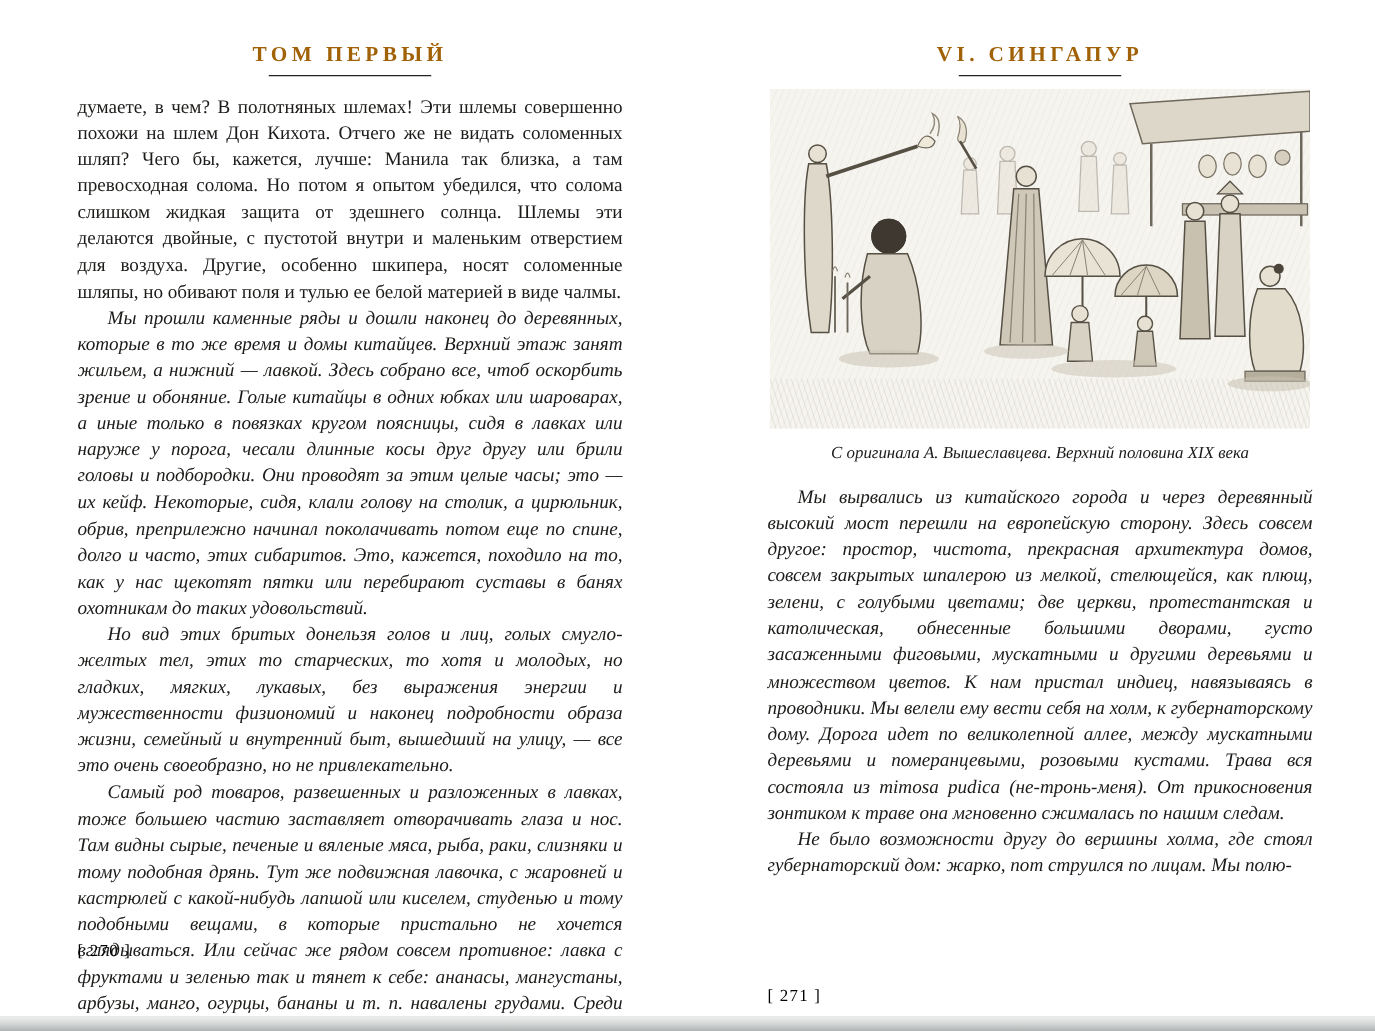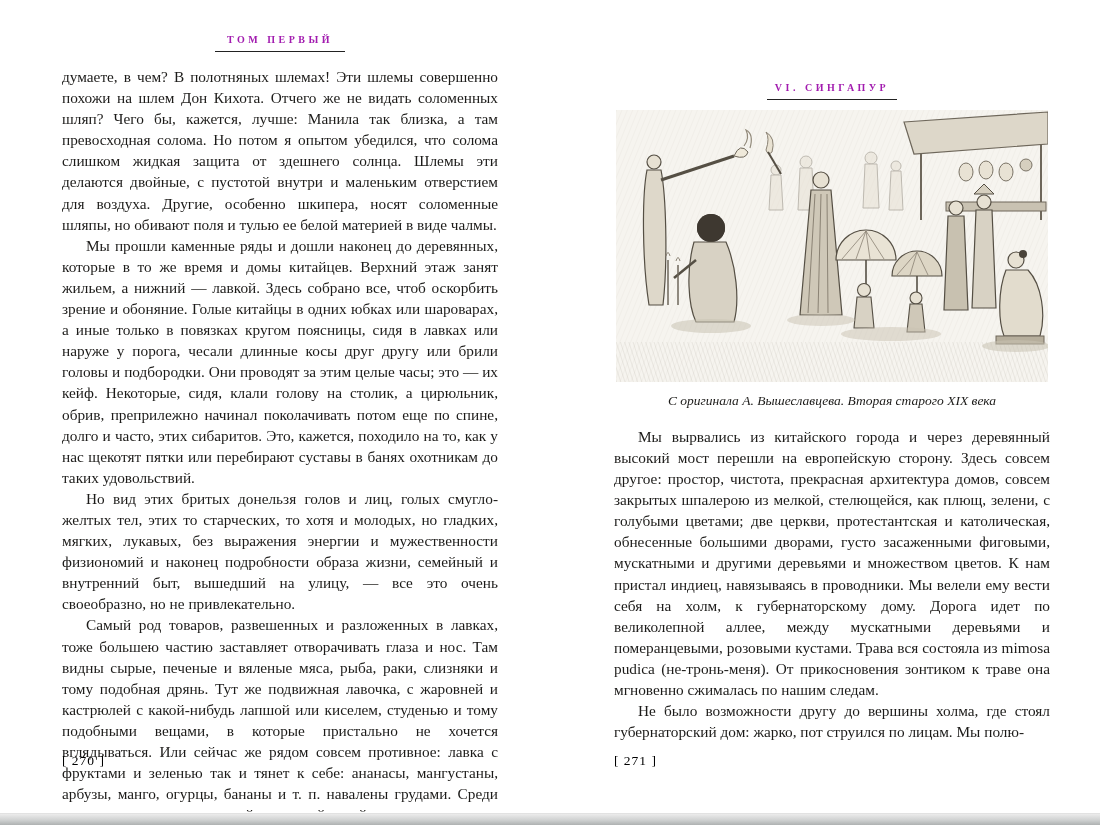--- a/index.html
+++ b/index.html
@@ -10,44 +10,44 @@
     font-family: "Liberation Serif", serif;
     color: #1c1b19;
     overflow: hidden;
   }
   .page {
     position: absolute;
     top: 34px;
     width: 436px;
   }
   .page-left  { left: 62px; }
-  .page-right { left: 614px; margin-top: 48px; }
+  .page-right { left: 614px; }
 
   .running-head {
     text-align: center;
-    font-size: 10px;
+    font-size: 17px;
     font-weight: bold;
     letter-spacing: 3.5px;
-    color: #a21caf;
+    color: #a16207;
   }
   .head-rule {
     width: 130px; height: 1px;
     background: #222;
     margin: 6px auto 0;
   }
 
   .body-text {
     margin-top: 14px;
     font-size: 15.3px;
     line-height: 21.1px;
     text-align: justify;
     hyphens: auto;
   }
   p.para { margin: 0; padding: 0; }
-  p.para.indent { text-indent: 24px; }
+  p.para.indent { text-indent: 24px; font-style: italic; }
 
   .figure-block { margin-top: 10px; text-align: center; }
   .figure-block svg { display: block; margin: 0 auto; }
 
   .fig-caption {
     margin-top: 9px;
     font-style: italic;
     font-size: 13.5px;
     line-height: 1.55;
     text-align: center;
@@ -57,21 +57,21 @@
   .folio {
     position: absolute;
     top: 753px;
     width: 436px;
     text-align: left;
     font-size: 13.5px;
     letter-spacing: 1px;
     color: #000000;
   }
   .folio-left  { left: 62px; }
-  .folio-right { left: 614px; }
+  .folio-right { left: 614px; margin-top: 36px; }
 
   .book-edge {
     position: absolute;
     left: 0; right: 0; bottom: 0;
     height: 11px;
     background: linear-gradient(#ececec 0%, #cfd1d1 55%, #aeb1b1 100%);
     border-top: 1px solid #e2e2e2;
   }
 </style>
 </head>
@@ -184,21 +184,21 @@
       <path d="M390,160 C382,180 382,210 388,226 L424,226 C430,205 426,175 412,160 Z" fill="#e2dccd" stroke="#554f44" stroke-width="1.2"></path>
       <rect x="380" y="226" width="48" height="8" fill="#b6ae9c" stroke="#6e675b" stroke-width="1"></rect>
 
       <rect x="0" y="232" width="432" height="40" fill="url(#hatch2)" opacity="0.45"></rect>
       <ellipse cx="95" cy="216" rx="40" ry="7" fill="#c9c2b2" opacity="0.55"></ellipse>
       <ellipse cx="205" cy="210" rx="34" ry="6" fill="#c9c2b2" opacity="0.5"></ellipse>
       <ellipse cx="275" cy="224" rx="50" ry="7" fill="#c9c2b2" opacity="0.5"></ellipse>
       <ellipse cx="400" cy="236" rx="34" ry="6" fill="#c9c2b2" opacity="0.55"></ellipse>
     </svg>
     <div class="fig-caption">
-      <div>С оригинала А. Вышеславцева. Вторая старого XIX века</div>
+      <div>С оригинала А. Вышеславцева. Верхний половина XIX века</div>
     </div>
   </div>
 
   <div class="body-text">
       <p class="para indent">Мы вырвались из китайского города и через деревянный высокий мост перешли на европейскую сторону. Здесь совсем другое: простор, чистота, прекрасная архитектура домов, совсем закрытых шпалерою из мелкой, стелющейся, как плющ, зелени, с голубыми цветами; две церкви, протестантская и католическая, обнесенные большими дворами, густо засаженными фиговыми, мускатными и другими деревьями и множеством цветов. К нам пристал индиец, навязываясь в проводники. Мы велели ему вести себя на холм, к губернаторскому дому. Дорога идет по великолепной аллее, между мускатными деревьями и померанцевыми, розовыми кустами. Трава вся состояла из mimosa pudica (не-тронь-меня). От прикосновения зонтиком к траве она мгновенно сжималась по нашим следам.</p>
       <p class="para indent">Не было возможности другу до вершины холма, где стоял губернаторский дом: жарко, пот струился по лицам. Мы полю-</p>
     </div>
 </div>
 
 <div class="folio folio-left">[ 270 ]</div>

